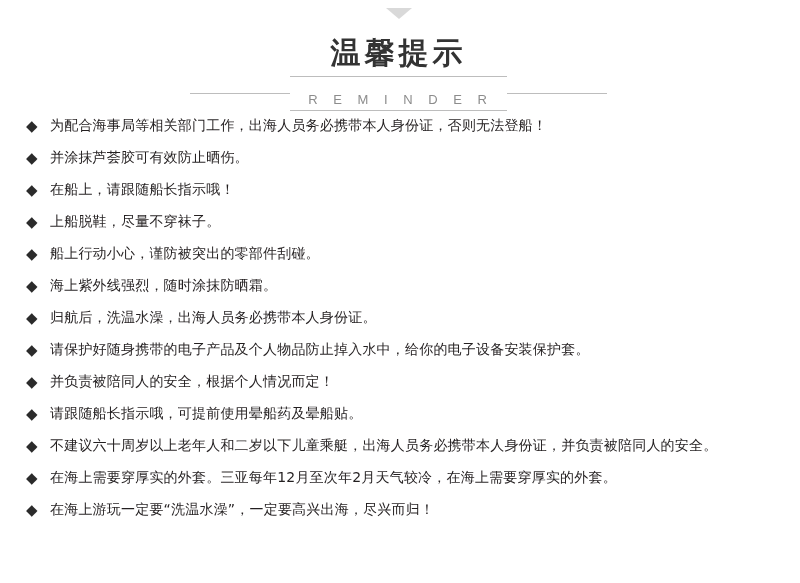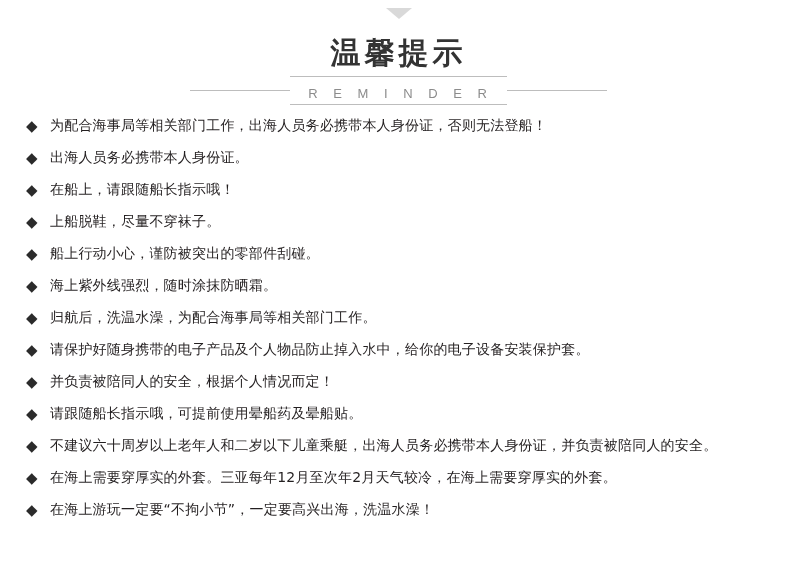--- a/index.html
+++ b/index.html
@@ -64,21 +64,21 @@
   .sub-line {
     width: 100px;
     height: 1px;
     background: #bdbdbd;
   }
   .subtitle-en {
     font-family: "Liberation Sans", sans-serif;
     font-size: 13px;
     letter-spacing: 6px;
     color: #8c8c8c;
-    padding: 10px 14px 4px 18px;
+    padding: 16px 14px 4px 18px;
     display: inline-block;
     line-height: 15px;
   }
   .sub-frame {
     display: inline-block;
     position: relative;
   }
   .sub-frame:before,
   .sub-frame:after {
     content: "";
@@ -143,41 +143,41 @@
     </div>
   </div>
 
   <div class="list">
     <div class="item">
       <span class="bullet">◆</span>
       <span class="text">为配合海事局等相关部门工作，出海人员务必携带本人身份证，否则无法登船！</span>
     </div>
     <div class="item">
       <span class="bullet">◆</span>
-      <span class="text">出海人员务必携带本人身份证。</span>
+      <span class="text">并涂抹芦荟胶可有效防止晒伤。</span>
     </div>
     <div class="item">
       <span class="bullet">◆</span>
       <span class="text">在船上，请跟随船长指示哦！</span>
     </div>
     <div class="item">
       <span class="bullet">◆</span>
       <span class="text">上船脱鞋，尽量不穿袜子。</span>
     </div>
     <div class="item">
       <span class="bullet">◆</span>
       <span class="text">船上行动小心，谨防被突出的零部件刮碰。</span>
     </div>
     <div class="item">
       <span class="bullet">◆</span>
       <span class="text">海上紫外线强烈，随时涂抹防晒霜。</span>
     </div>
     <div class="item">
       <span class="bullet">◆</span>
-      <span class="text">归航后，洗温水澡，为配合海事局等相关部门工作。</span>
+      <span class="text">归航后，洗温水澡，出海人员务必携带本人身份证。</span>
     </div>
     <div class="item">
       <span class="bullet">◆</span>
       <span class="text">请保护好随身携带的电子产品及个人物品防止掉入水中，给你的电子设备安装保护套。</span>
     </div>
     <div class="item">
       <span class="bullet">◆</span>
       <span class="text">并负责被陪同人的安全，根据个人情况而定！</span>
     </div>
     <div class="item">
@@ -187,17 +187,17 @@
     <div class="item">
       <span class="bullet">◆</span>
       <span class="text">不建议六十周岁以上老年人和二岁以下儿童乘艇，出海人员务必携带本人身份证，并负责被陪同人的安全。</span>
     </div>
     <div class="item">
       <span class="bullet">◆</span>
       <span class="text">在海上需要穿厚实的外套。三亚每年12月至次年2月天气较冷，在海上需要穿厚实的外套。</span>
     </div>
     <div class="item">
       <span class="bullet">◆</span>
-      <span class="text">在海上游玩一定要“不拘小节”，一定要高兴出海，洗温水澡！</span>
+      <span class="text">在海上游玩一定要“洗温水澡”，一定要高兴出海，尽兴而归！</span>
     </div>
   </div>
 
 </div>
 
 </body></html>

